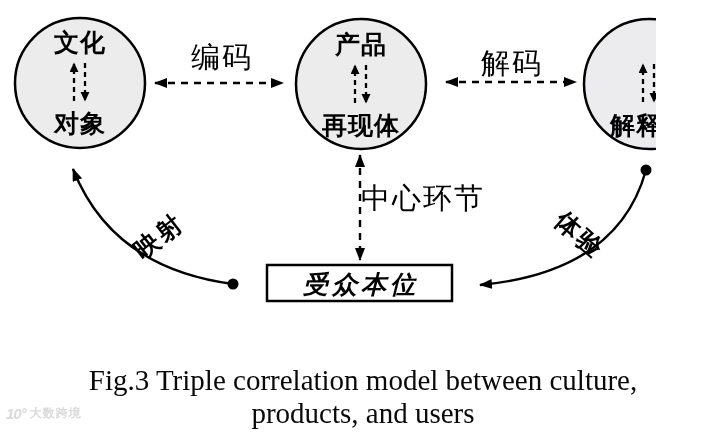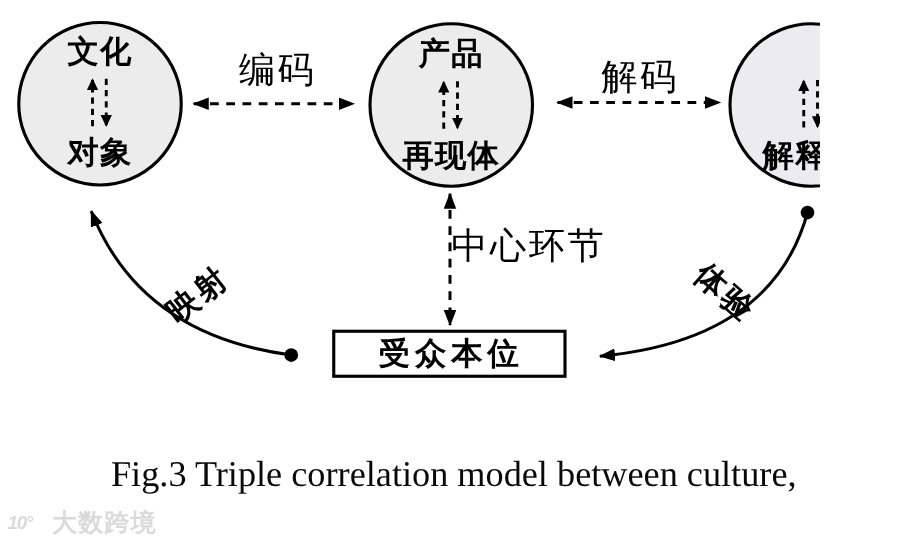--- a/index.html
+++ b/index.html
@@ -8,37 +8,37 @@
     overflow:hidden;font-family:"Liberation Sans","DejaVu Sans",sans-serif;color:#000;
   }
   .diagram-svg{position:absolute;left:0;top:0;}
   .lbl{
     position:absolute;white-space:nowrap;line-height:1;
     transform:translate(-50%,-50%);
     font-family:"Liberation Sans","DejaVu Sans",sans-serif;color:#000;
   }
   .node-word{font-size:25px;font-weight:bold;letter-spacing:1px;}
   .edge-word{font-size:29px;font-weight:500;letter-spacing:2px;}
-  .box-word{font-size:25px;font-weight:bold;letter-spacing:4px;}
+  .box-word{font-size:25px;font-weight:bold;letter-spacing:4px;font-style:italic;}
   .rot-left{transform:translate(-50%,-50%) rotate(-38deg);font-size:25px;font-weight:bold;letter-spacing:3px;}
   .rot-right{transform:translate(-50%,-50%) rotate(41deg);font-size:25px;font-weight:bold;letter-spacing:3px;}
   .caption{
     position:absolute;left:0;width:726px;text-align:center;
     font-family:"Liberation Serif","DejaVu Serif",serif;color:#090909;
   }
   .cap-zh{top:327px;font-size:30px;letter-spacing:1px;}
   .cap-en{font-size:29px;}
   .cap-en1{top:364px;}
   .cap-en2{top:397px;}
   .watermark{
     position:absolute;left:6px;top:405px;display:flex;align-items:center;gap:4px;
     color:#dadada;user-select:none;justify-content:center;
   }
   .wm-logo{font-size:15px;font-weight:bold;font-style:italic;letter-spacing:-1px;}
-  .wm-text{font-size:20px;font-weight:bold;letter-spacing:1px;margin-left:12px;}
+  .wm-text{font-size:12px;font-weight:bold;letter-spacing:1px;}
 </style>
 </head>
 <body>
 
 <div class="stage">
 
   <svg class="diagram-svg" width="726" height="315" viewBox="0 0 726 315">
     <defs>
       <marker id="ahL" markerUnits="userSpaceOnUse" markerWidth="15" markerHeight="11" refX="12" refY="5" orient="auto-start-reverse">
         <path d="M0,0 L13,5 L0,10 Z" fill="#000"></path>
@@ -83,19 +83,20 @@
 
   <div class="lbl edge-word" style="left:222px;top:57px;">编码</div>
   <div class="lbl edge-word" style="left:512px;top:63px;">解码</div>
   <div class="lbl edge-word" style="left:423px;top:198px;">中心环节</div>
   <div class="lbl rot-left" style="left:159px;top:236px;">映射</div>
   <div class="lbl rot-right" style="left:580px;top:235px;">体验</div>
 
   <div class="lbl box-word" style="left:361px;top:284px;">受众本位</div>
 
   <div class="caption cap-en cap-en1">Fig.3 Triple correlation model between culture,</div>
+  <div class="caption cap-en cap-en2">products, and users</div>
 
   <div class="watermark">
     <span class="wm-logo">10°</span>
     <span class="wm-text">大数跨境</span>
   </div>
 
 </div>
 
 </body></html>

